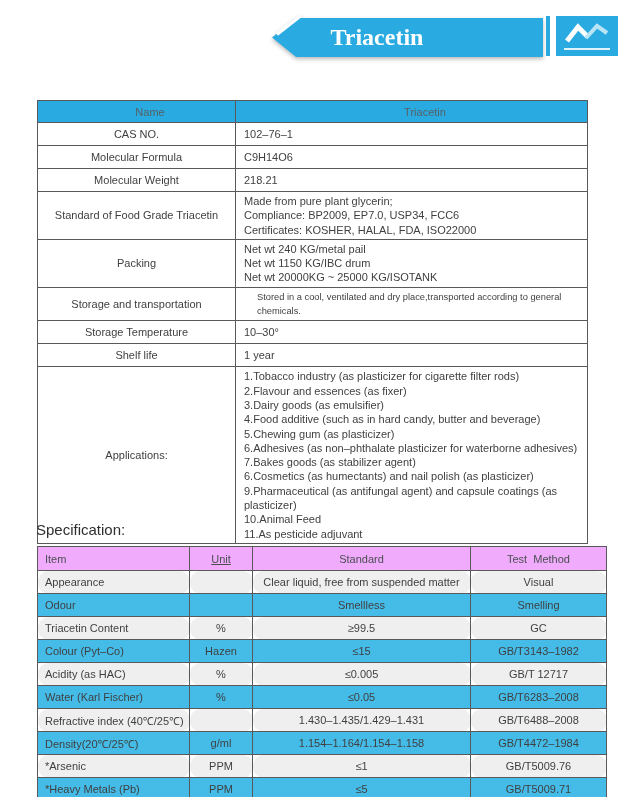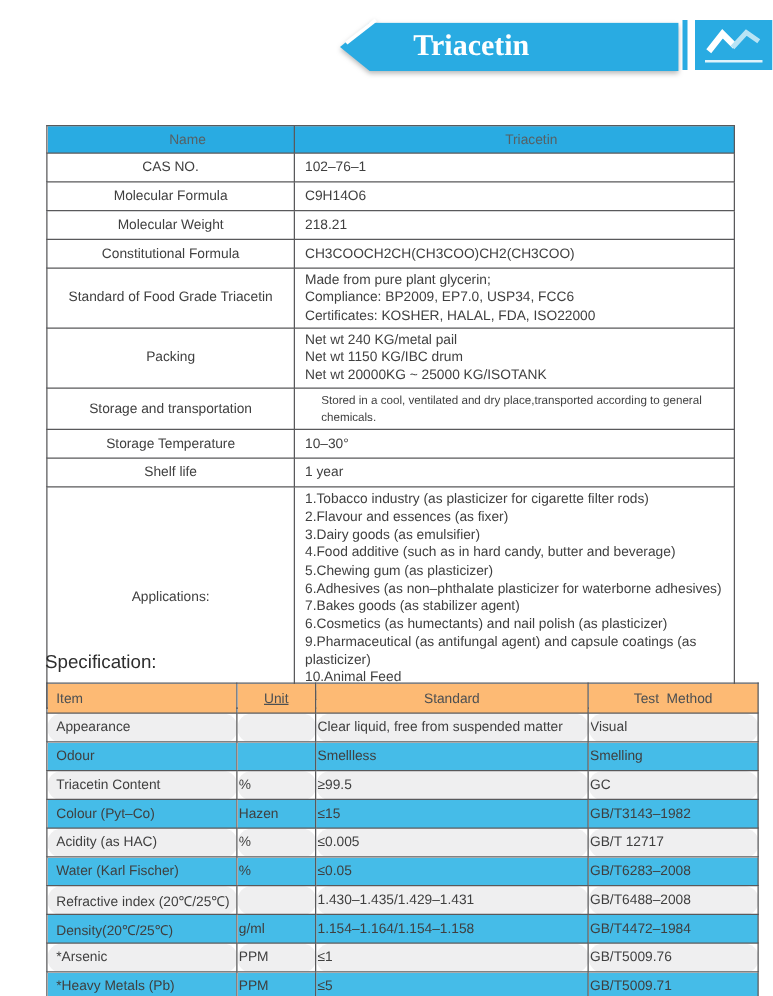--- a/index.html
+++ b/index.html
@@ -31,22 +31,22 @@
   .product-table .value-cell{text-align:left;padding:2px 8px;}
   .product-table .value-cell div{line-height:14.3px;}
   .product-table tr.simple td{height:18px;}
   .product-table tr.simple .value-cell div{line-height:12px;}
   .product-table .value-cell.small{font-size:9.3px;padding-left:21px;}
 
   
   .spec-heading{position:absolute;left:36px;top:521px;font-size:15px;color:#2e2e2e;}
   .spec-table{position:absolute;left:37px;top:546px;width:551px;font-size:11px;}
   .spec-table th,.spec-table td{border:1px solid #59595b;overflow:hidden;}
-  .spec-table th{background:#fdba74;color:#4b4f52;font-weight:normal;height:21px;white-space:pre;}
-  .spec-table td{height:20px;text-align:left;}
+  .spec-table th{background:#f0abfc;color:#4b4f52;font-weight:normal;height:21px;white-space:pre;}
+  .spec-table td{height:20px;text-align:center;}
   .spec-table th.col-item,.spec-table td.item{text-align:left;padding-left:7px;}
   .spec-table .col-item{width:143px;}
   .spec-table .col-unit{width:60px;text-decoration:underline;}
   .spec-table .col-standard{width:215px;}
   .spec-table .col-method{width:133px;}
   .spec-table tr.light td{background:#efeff0;border-radius:11px;}
   .spec-table tr.blue td{background:#45bce8;}
 </style>
 </head>
 <body>
@@ -84,26 +84,20 @@
         <td class="value-cell">
           <div>C9H14O6</div>
         </td>
       </tr>
       <tr class="simple">
         <td class="label-cell">Molecular Weight</td>
         <td class="value-cell">
           <div>218.21</div>
         </td>
       </tr>
-      <tr class="simple">
-        <td class="label-cell">Constitutional  Formula</td>
-        <td class="value-cell">
-          <div>CH3COOCH2CH(CH3COO)CH2(CH3COO)</div>
-        </td>
-      </tr>
       <tr>
         <td class="label-cell">Standard of Food Grade Triacetin</td>
         <td class="value-cell">
           <div>Made from pure plant glycerin;</div>
           <div>Compliance: BP2009, EP7.0, USP34, FCC6</div>
           <div>Certificates: KOSHER, HALAL, FDA, ISO22000</div>
         </td>
       </tr>
       <tr>
         <td class="label-cell">Packing</td>
@@ -192,21 +186,21 @@
         <td class="standard">≤0.005</td>
         <td class="method">GB/T 12717</td>
       </tr>
       <tr class="blue">
         <td class="item">Water (Karl Fischer)</td>
         <td class="unit">%</td>
         <td class="standard">≤0.05</td>
         <td class="method">GB/T6283–2008</td>
       </tr>
       <tr class="light">
-        <td class="item">Refractive index (20℃/25℃)</td>
+        <td class="item">Refractive index (40℃/25℃)</td>
         <td class="unit"></td>
         <td class="standard">1.430–1.435/1.429–1.431</td>
         <td class="method">GB/T6488–2008</td>
       </tr>
       <tr class="blue">
         <td class="item">Density(20℃/25℃)</td>
         <td class="unit">g/ml</td>
         <td class="standard">1.154–1.164/1.154–1.158</td>
         <td class="method">GB/T4472–1984</td>
       </tr>

